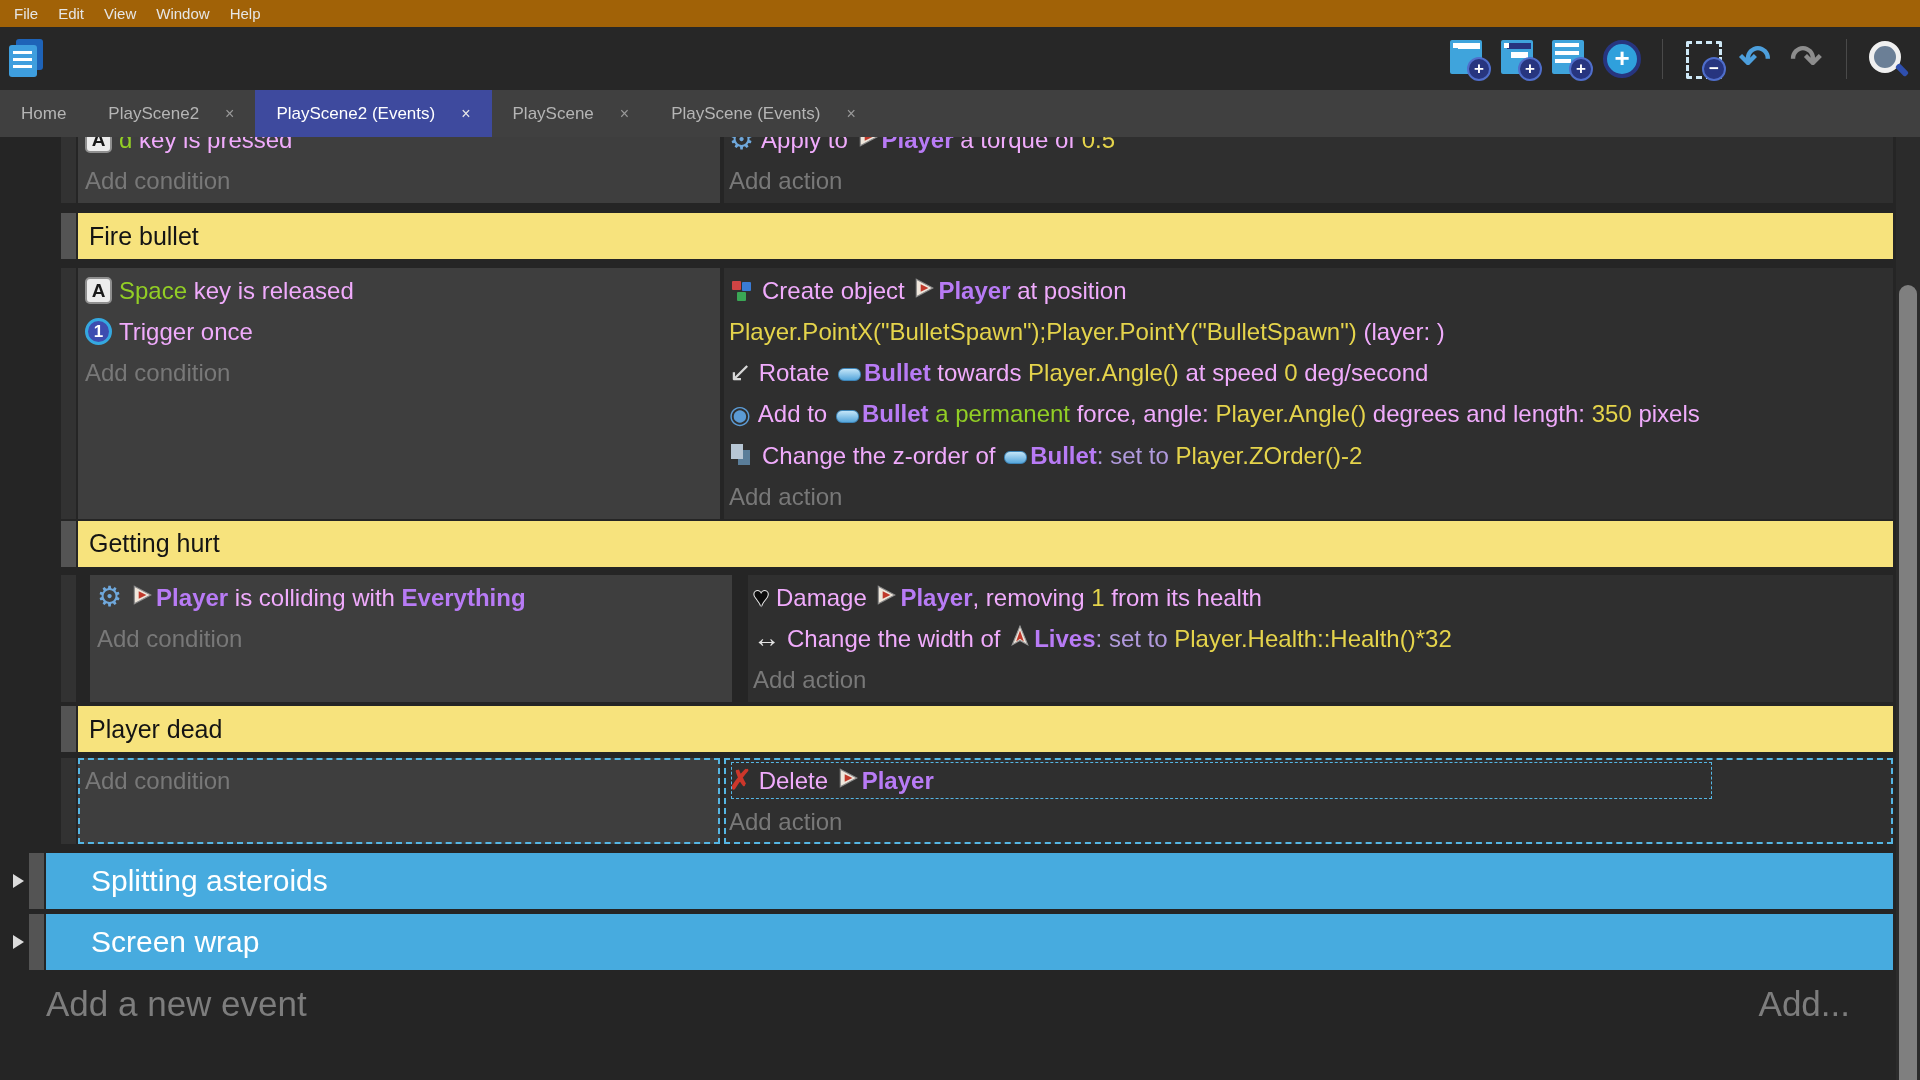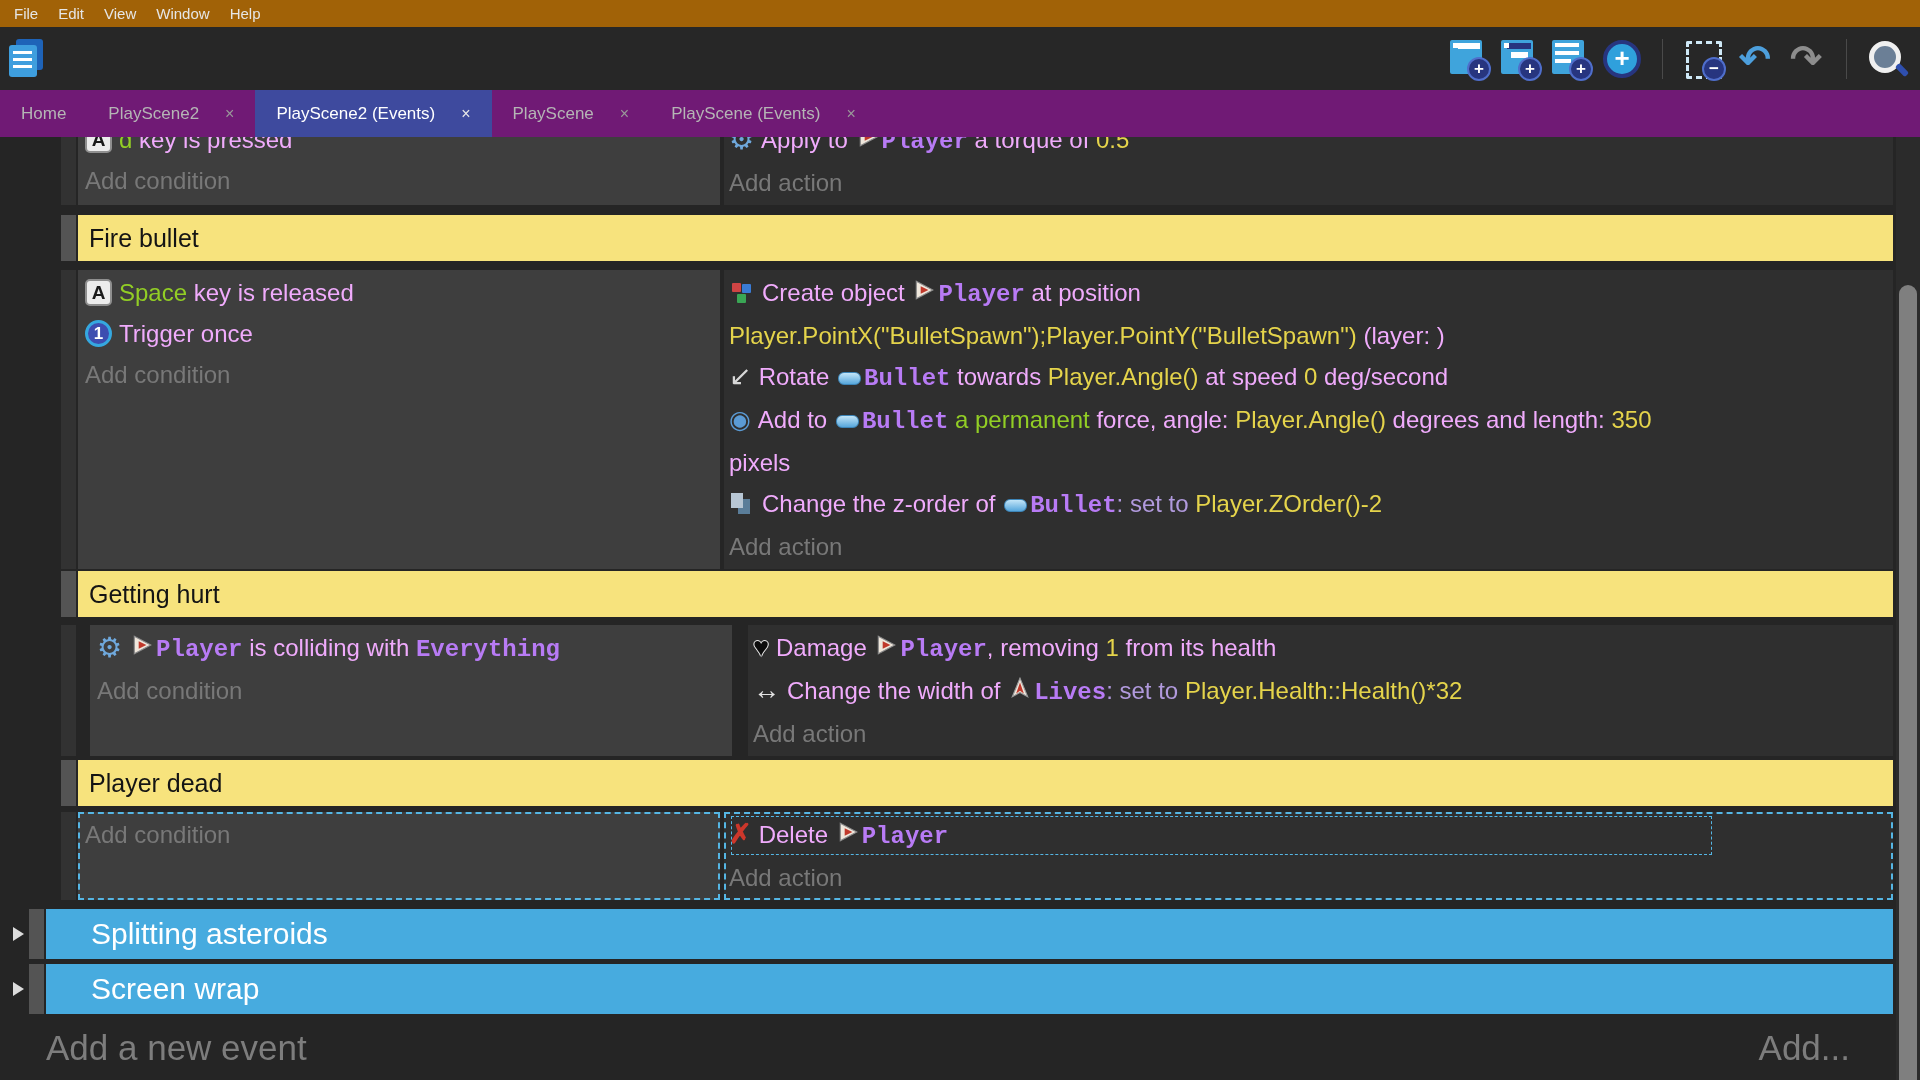--- a/index.html
+++ b/index.html
@@ -48,41 +48,41 @@
   .dashed-page{width:30px;height:32px;border:3px dashed #cfe9f7;border-radius:2px;position:absolute;left:2px;top:2px;}
   .arrow-glyph{font-size:38px;line-height:38px;font-weight:bold;}
   .undo{color:#4d9fdc;}
   .redo{color:#8d8d8d;}
   .search-ic{width:22px;height:22px;border:5px solid #f0f0f0;border-radius:50%;position:relative;
     background:#6b7f96;box-sizing:content-box;margin:-4px 6px 0 0;}
   .search-ic i{position:absolute;right:-9px;bottom:-9px;width:6px;height:14px;background:#2f4fae;
     transform:rotate(-45deg);border-radius:2px;}
 
   
-  .tabbar{height:47px;background:#701a75;display:flex;align-items:stretch;font-size:17px;color:#b5b5b5;}
+  .tabbar{height:47px;background:#404040;display:flex;align-items:stretch;font-size:17px;color:#b5b5b5;}
   .tab{display:flex;align-items:center;padding:0 21px;cursor:default;white-space:nowrap;}
   .tab .close{margin-left:26px;font-size:16px;color:#9a9a9a;}
   .tab.active{background:#3e4a9e;color:#fff;}
   .tab.active .close{color:#e8e8e8;}
 
   
   .sheet{position:absolute;top:137px;left:0;right:24px;bottom:0;background:#252525;overflow:hidden;}
   .row{display:flex;align-items:stretch;}
   .row.event,.row.comment{margin-left:61px;margin-right:3px;}
-  .row.group{margin-left:8px;margin-right:3px;height:50px;}
+  .row.group{margin-left:8px;margin-right:3px;height:56px;}
   .handle{width:15px;flex:none;margin-right:2px;background:#323232;}
   .row.comment .handle,.row.group .handle{background:#545454;}
   .cell{box-sizing:border-box;}
   .cond-cell{width:642px;flex:none;background:#3e3e3e;padding:2px 0 2px 7px;}
   .act-cell{flex:1;background:#2f2f2f;margin-left:4px;padding:2px 0 2px 5px;}
   .ins{font-size:24px;line-height:41px;min-height:41px;color:#e2e0dd;}
   .act-cell .ins{max-width:985px;}
   .placeholder{color:#787878;}
   .seg-plain{color:#f0abfc;}
-  .seg-object{color:#b87bf5;font-weight:bold;font-family:Liberation Mono, monospace;}
+  .seg-object{color:#b87bf5;font-weight:bold;}
   .seg-expression{color:#e5d44b;}
   .seg-keyword{color:#92ce25;}
   .seg-operator{color:#b19add;}
   .row.selected .cond-cell,.row.selected .act-cell{outline:2px dashed #55b6e4;outline-offset:-2px;}
   .row.selected .ins:not(.placeholder){outline:1px dashed #55b6e4;outline-offset:-3px;}
 
   
   .ic{display:inline-block;vertical-align:middle;margin:-4px 7px 0 0;}
   .obj-ic{display:inline-block;vertical-align:middle;margin:-4px 3px 0 2px;}
   .kbd{width:27px;height:27px;background:#ececec;border:2px solid #8f8f8f;border-radius:5px;color:#1a1a1a;

